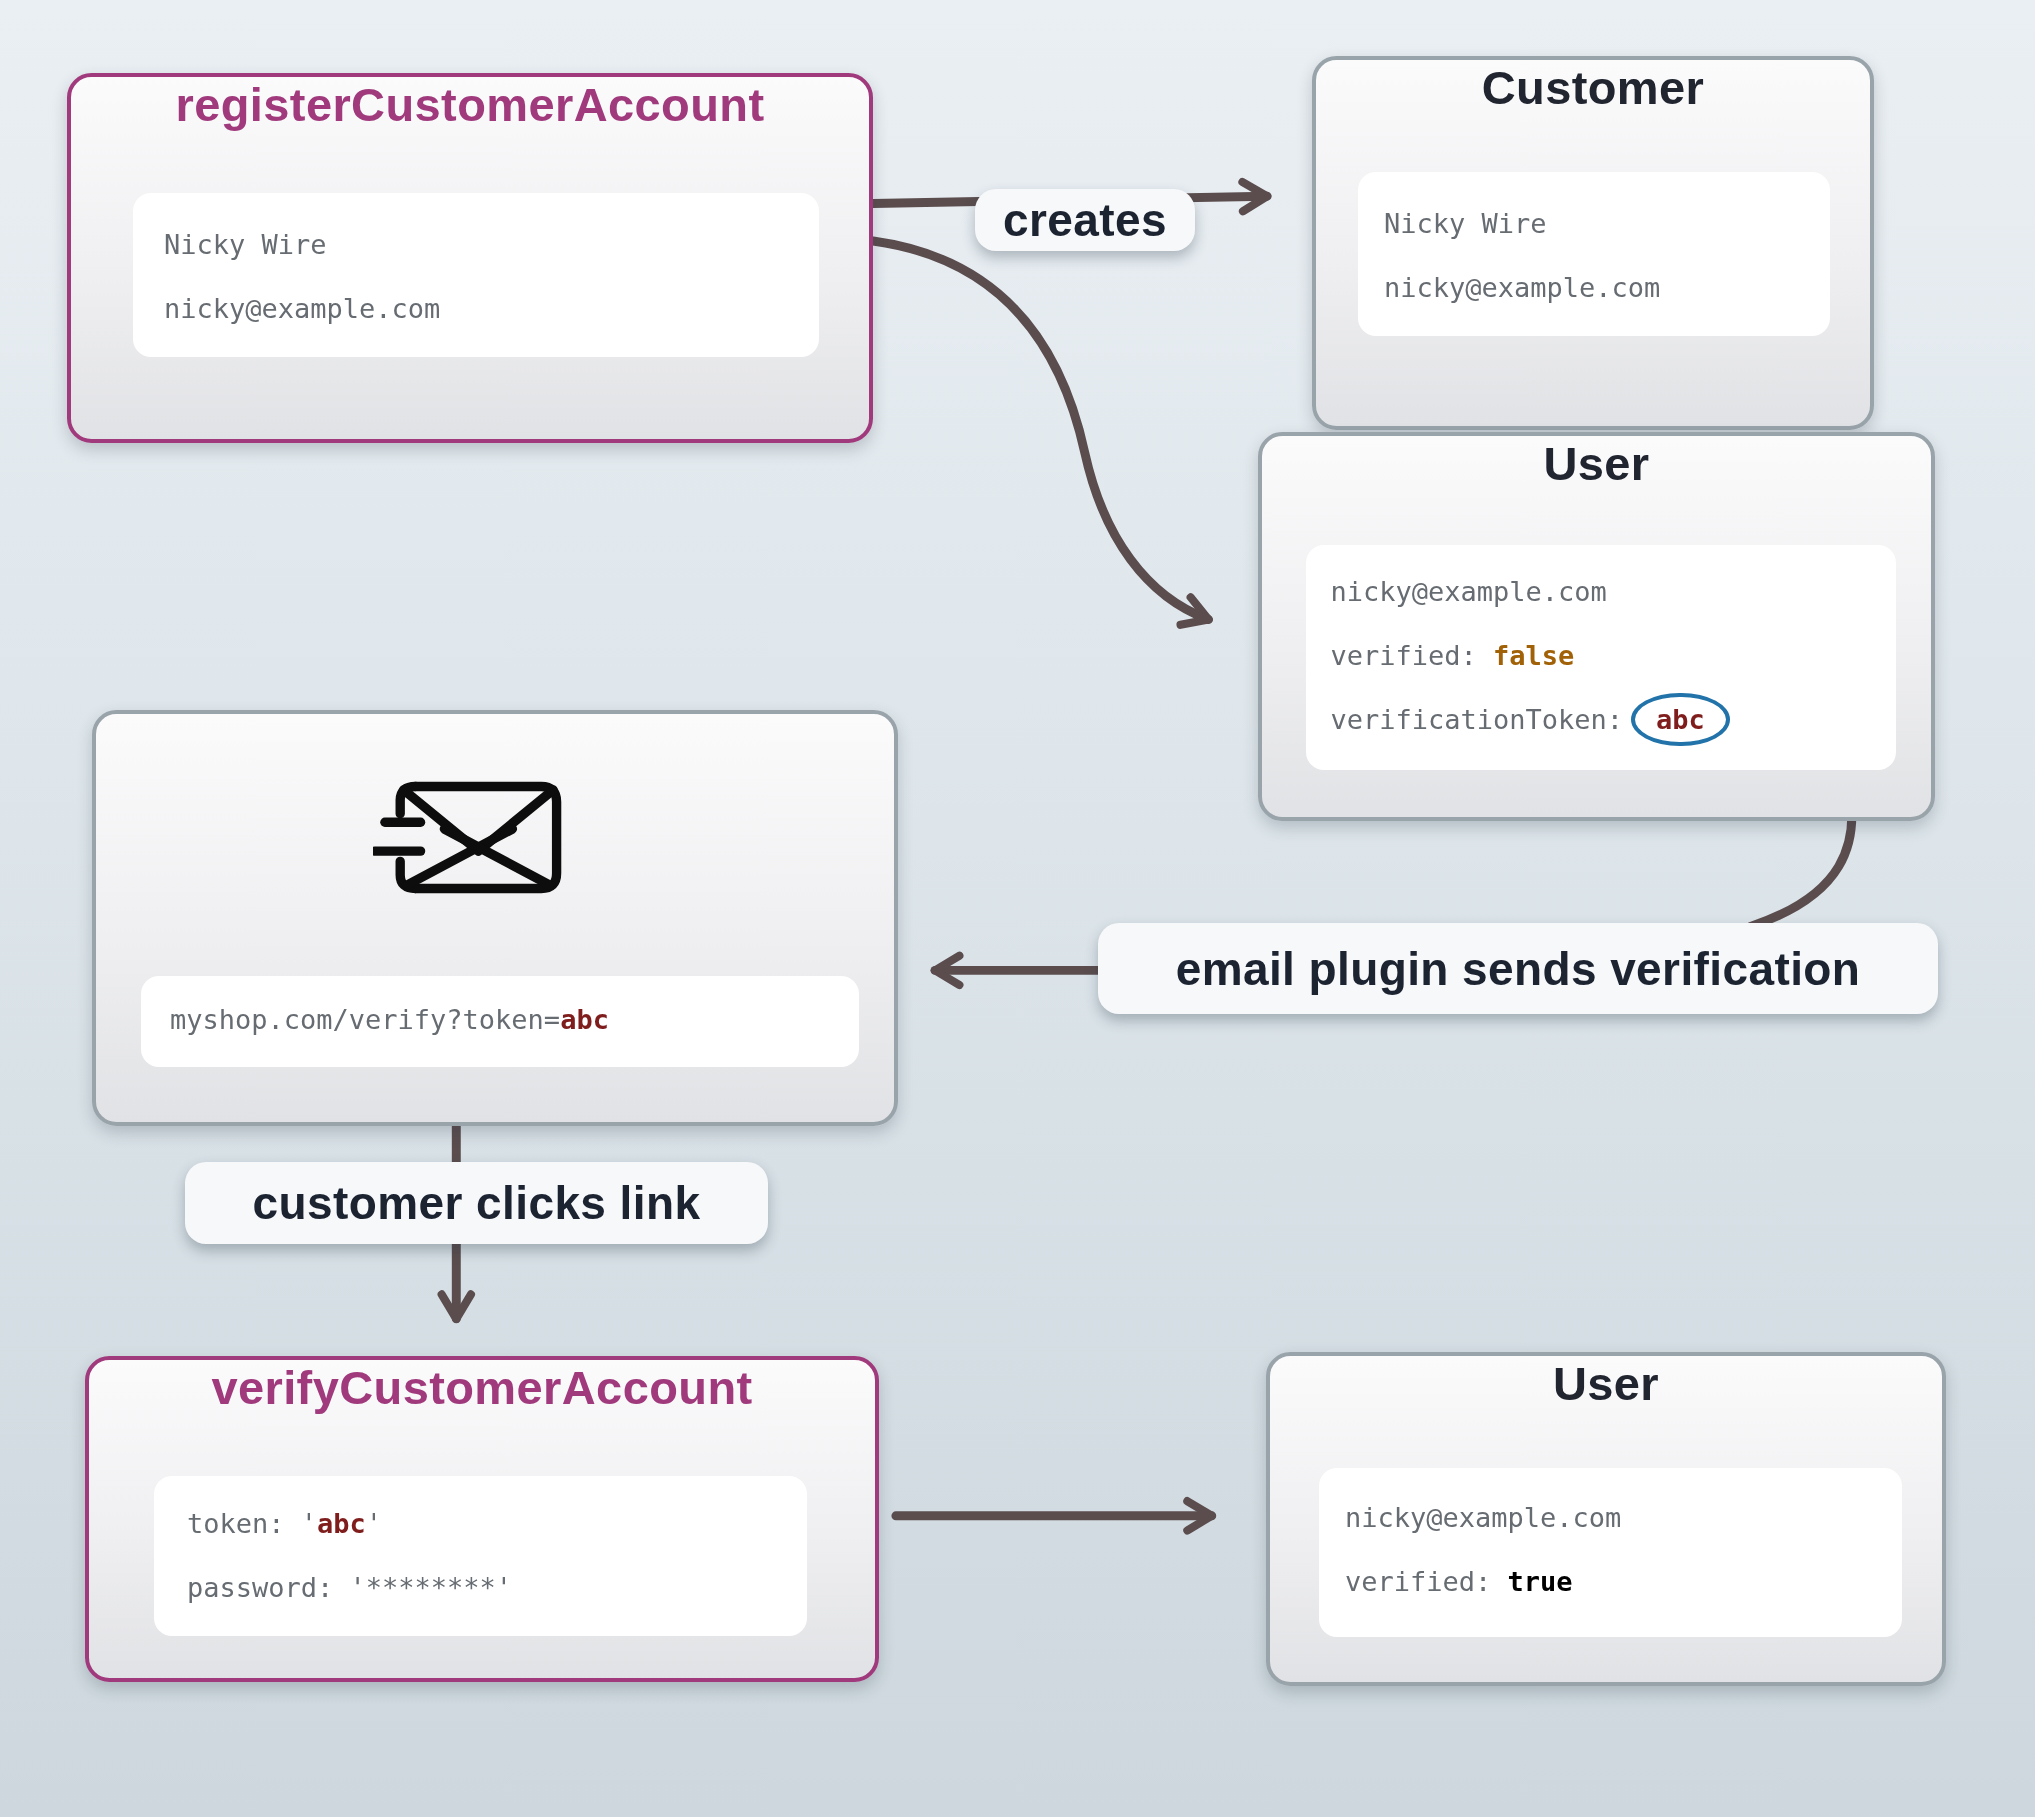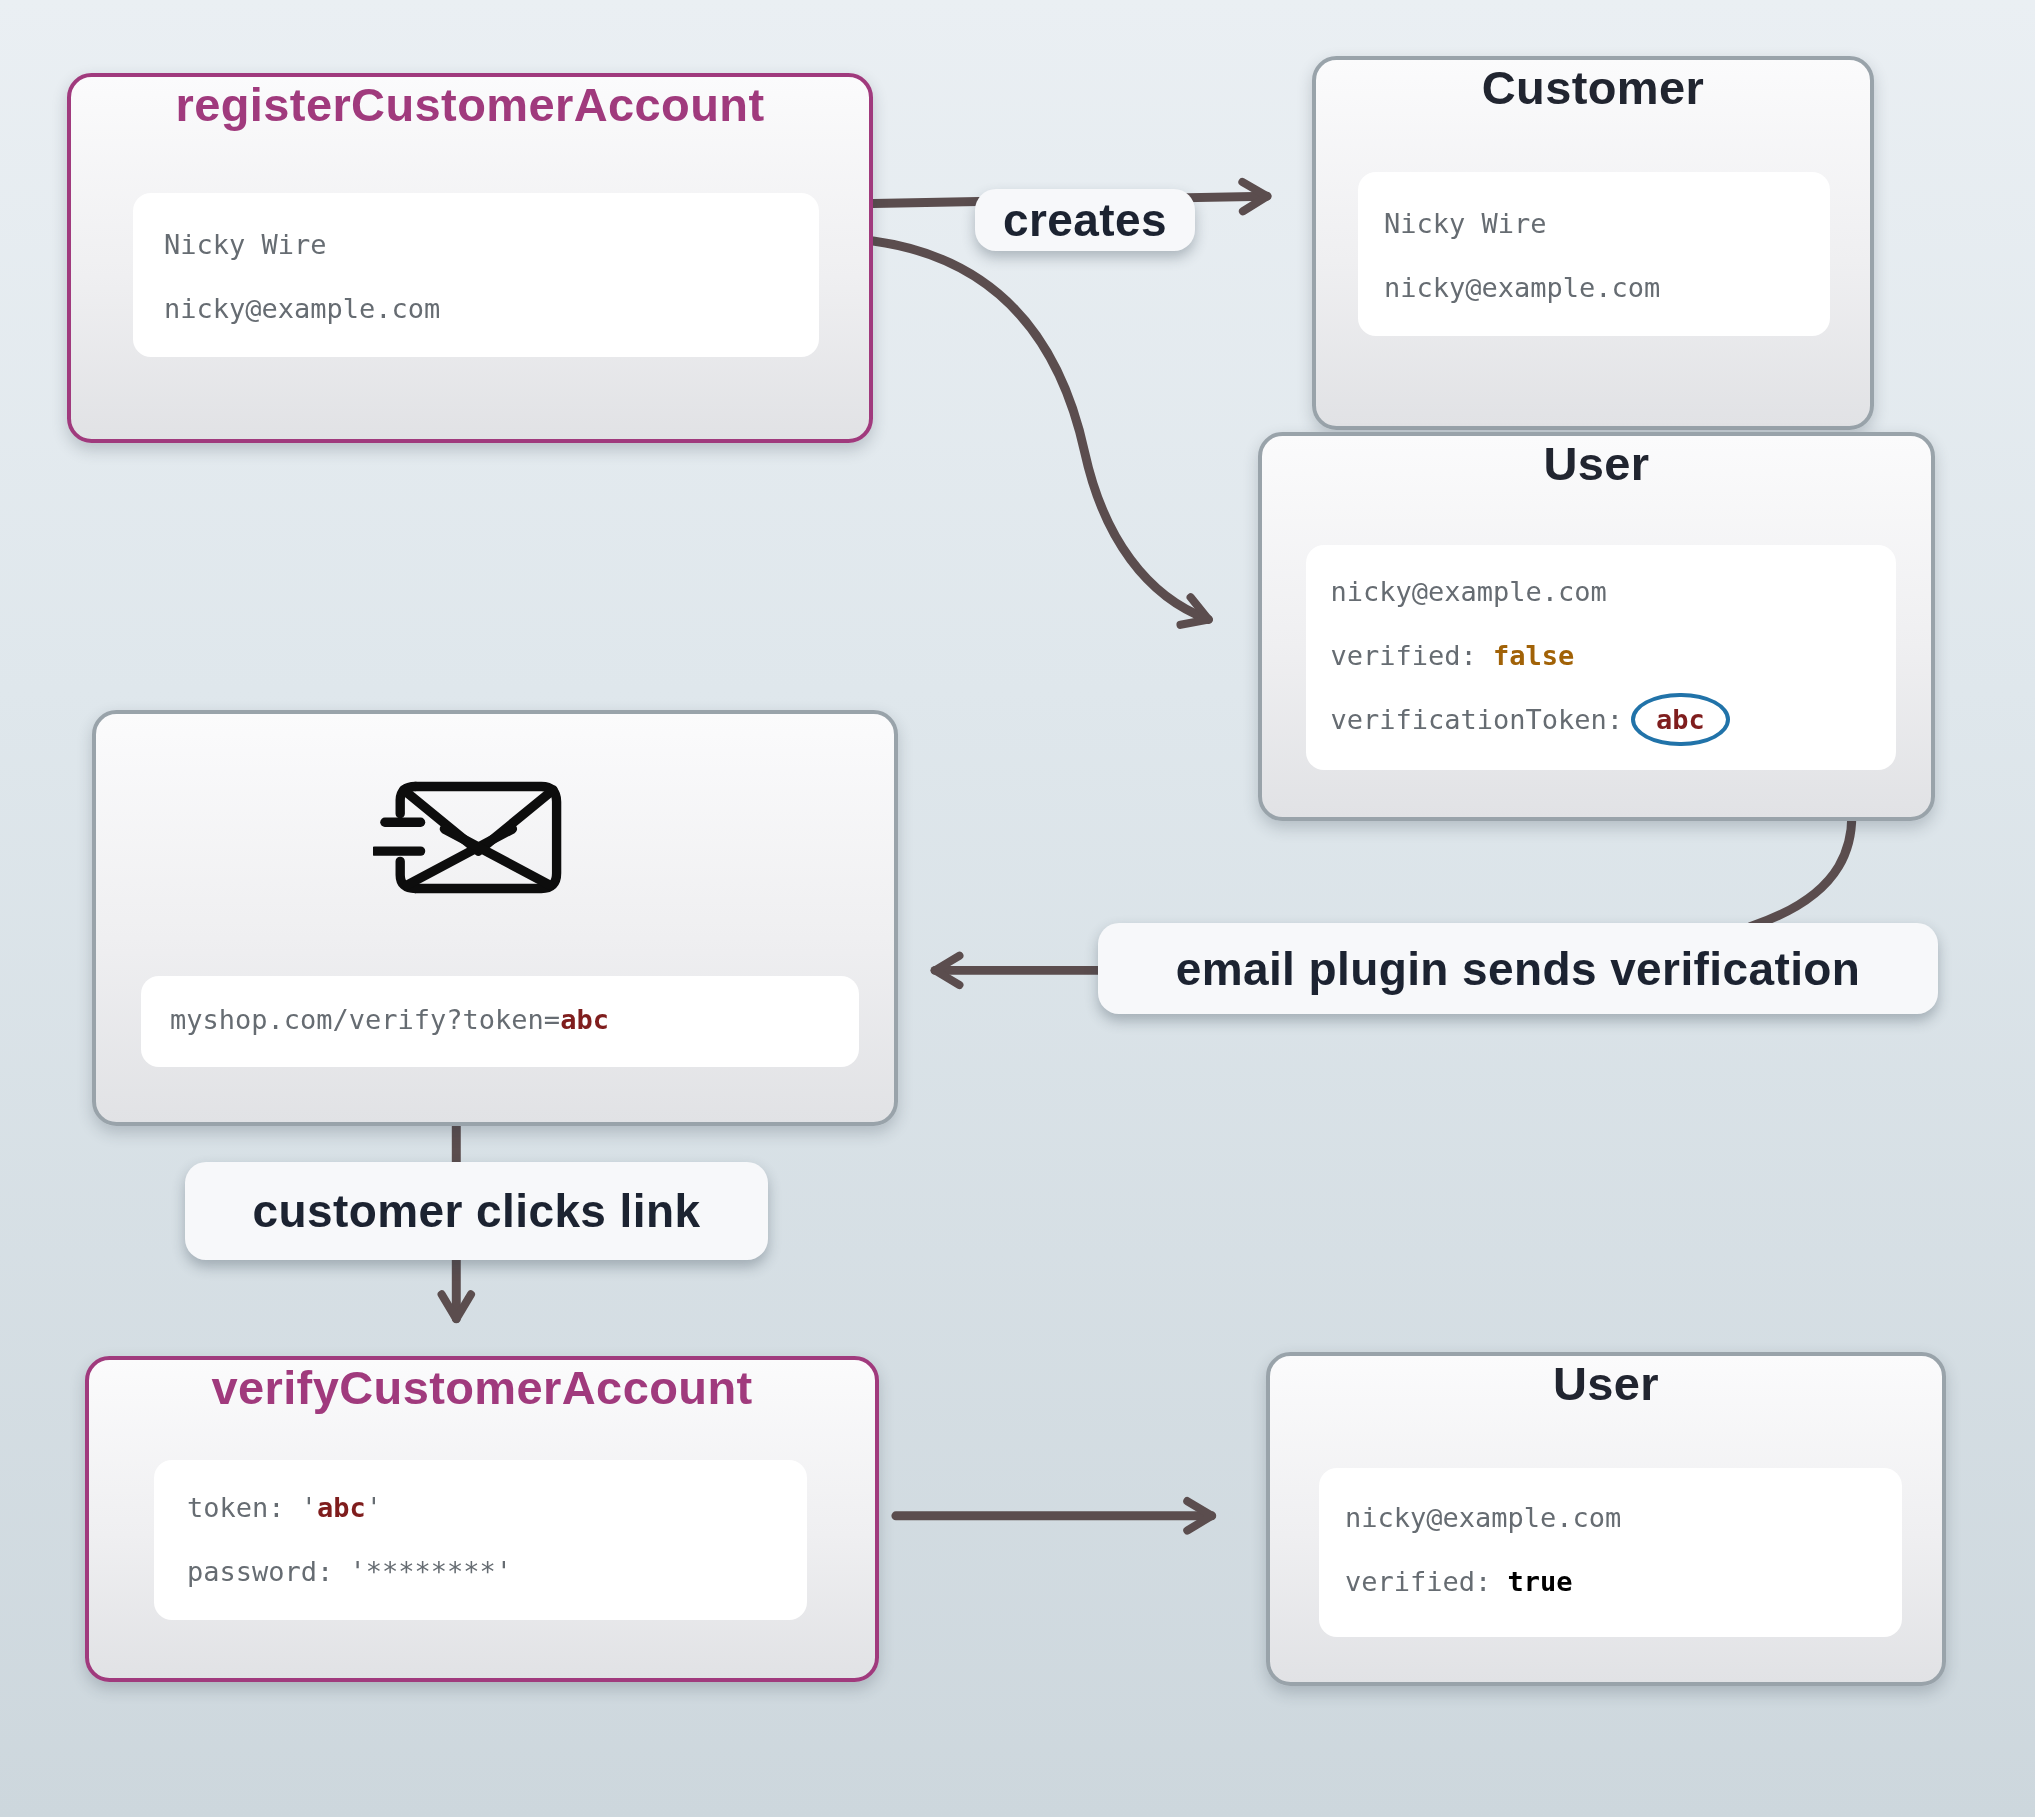--- a/index.html
+++ b/index.html
@@ -41,33 +41,33 @@
   #register-box{left:67px;top:73px;width:806px;height:370px;}
   #register-box .inner{left:62px;top:116px;width:686px;height:164px;padding:19.5px 0 0 31px;}
   #customer-box{left:1312px;top:56px;width:562px;height:374px;}
   #customer-box .inner{left:42px;top:112px;width:472px;height:164px;padding:19.5px 0 0 26px;}
   #user-box-mid{left:1258px;top:432px;width:677px;height:389px;}
   #user-box-mid .inner{left:44px;top:109px;width:590px;height:225px;padding:14.7px 0 0 24.4px;}
   #email-box{left:92px;top:710px;width:806px;height:416px;padding-left:16px;}
   #email-box .inner{left:45px;top:262px;width:718px;height:91px;padding:12.2px 0 0 29px;}
   #email-box .mailicon{position:absolute;left:277px;top:65px;}
   #verify-box{left:85px;top:1356px;width:794px;height:326px;}
-  #verify-box .inner{left:65px;top:100px;width:653px;height:160px;padding:16.3px 0 0 33px;}
+  #verify-box .inner{left:65px;top:116px;width:653px;height:160px;padding:16.3px 0 0 33px;}
   #user-box-bot{left:1266px;top:1352px;width:680px;height:334px;}
   #user-box-bot .inner{left:49px;top:112px;width:583px;height:169px;padding:18px 0 0 26px;}
   
   .label-chip{
     position:absolute;z-index:3;background:#f7f8fa;border-radius:21px;
     box-shadow:0 6.5px 13px rgba(40,55,70,.30);
     display:flex;align-items:center;justify-content:center;
     font-weight:bold;font-size:46px;color:#1c2331;letter-spacing:0.4px;
   }
   #label-creates{left:975px;top:189px;width:220px;height:62px;}
   #label-email-plugin{left:1098px;top:923px;width:840px;height:91px;}
-  #label-clicks{left:185px;top:1162px;width:583px;height:98px;}
+  #label-clicks{left:185px;top:1162px;width:583px;height:82px;}
   
   #arrows{position:absolute;left:0;top:0;z-index:1;}
 </style>
 </head>
 <body>
 
 <div id="canvas">
 
   <svg id="arrows" width="2036" height="1817" viewBox="0 0 2500 2232">
     <defs>

